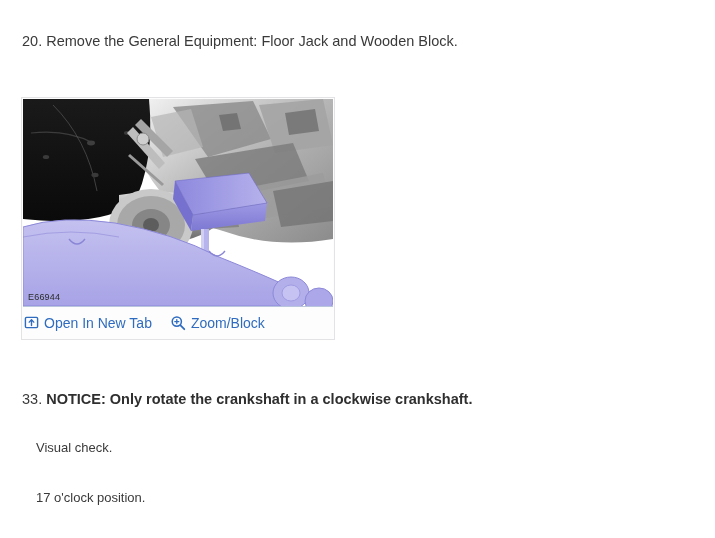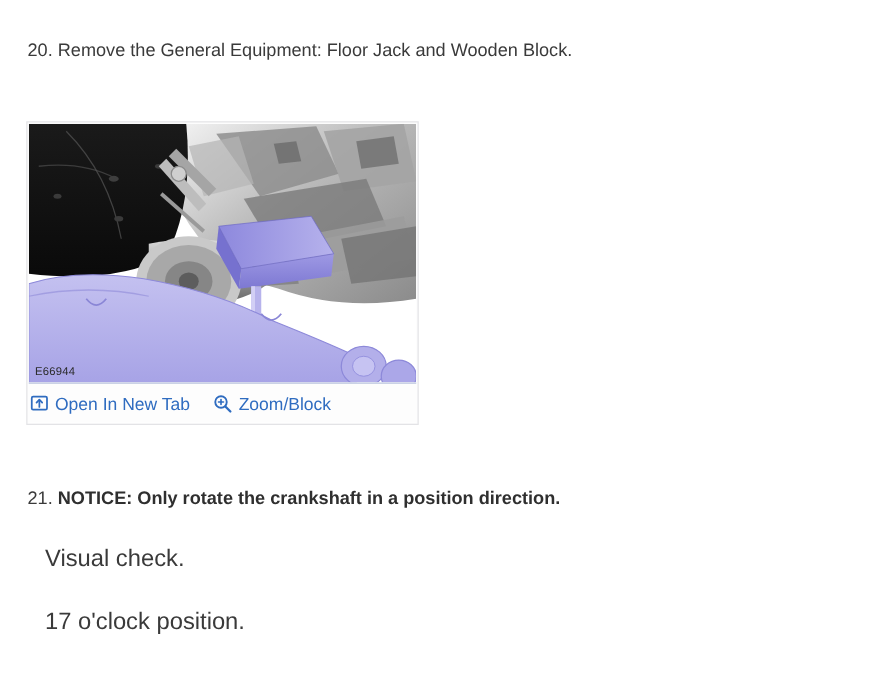--- a/index.html
+++ b/index.html
@@ -47,21 +47,21 @@
     top: 390px;
   }
   .step-21 .body {
     font-weight: bold;
     color: #2f2f2f;
   }
 
   .subline {
     position: absolute;
     left: 36px;
-    font-size: 19px;
+    font-size: 13px;
     line-height: 18px;
     color: #3a3a3a;
     white-space: nowrap;
   }
   .subline-1 { top: 439px; }
   .subline-2 { top: 489px; }
 
   
   .figure {
     position: absolute;
@@ -260,20 +260,20 @@
             <path d="M10.3 10.2 L14.3 14.2" stroke="#2f6cc0" stroke-width="1.8" stroke-linecap="round"></path>
           </svg>
         </span>
         <span>Zoom/Block</span>
       </a>
 
     </div>
   </div>
 
   <div class="step step-21">
-    <span class="num">21.</span>
-    <span class="body">NOTICE: Only rotate the crankshaft in a position direction.</span>
+    <span class="num">33.</span>
+    <span class="body">NOTICE: Only rotate the crankshaft in a clockwise crankshaft.</span>
   </div>
 
   <div class="subline subline-1">Visual check.</div>
   <div class="subline subline-2">17 o'clock position.</div>
 
 </div>
 
 </body></html>

